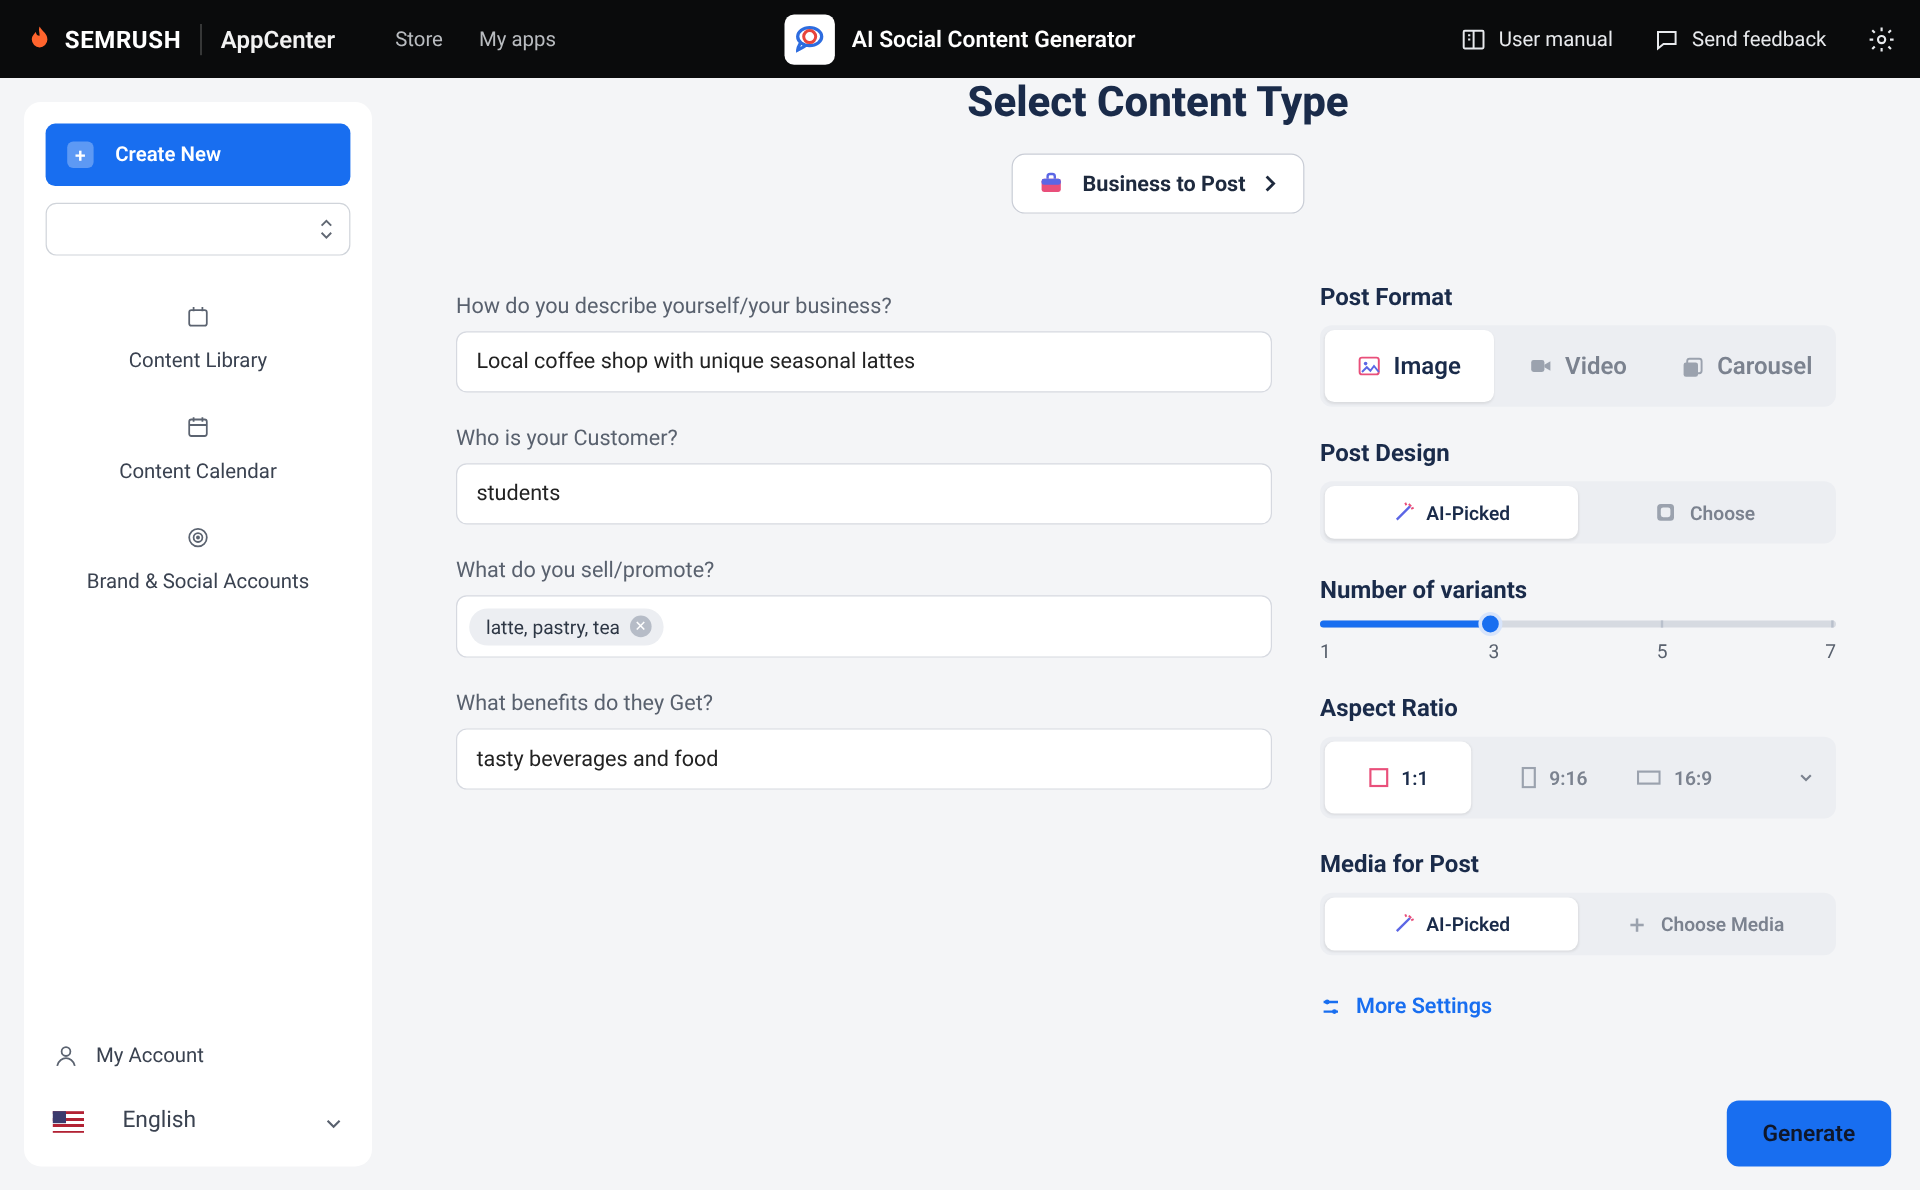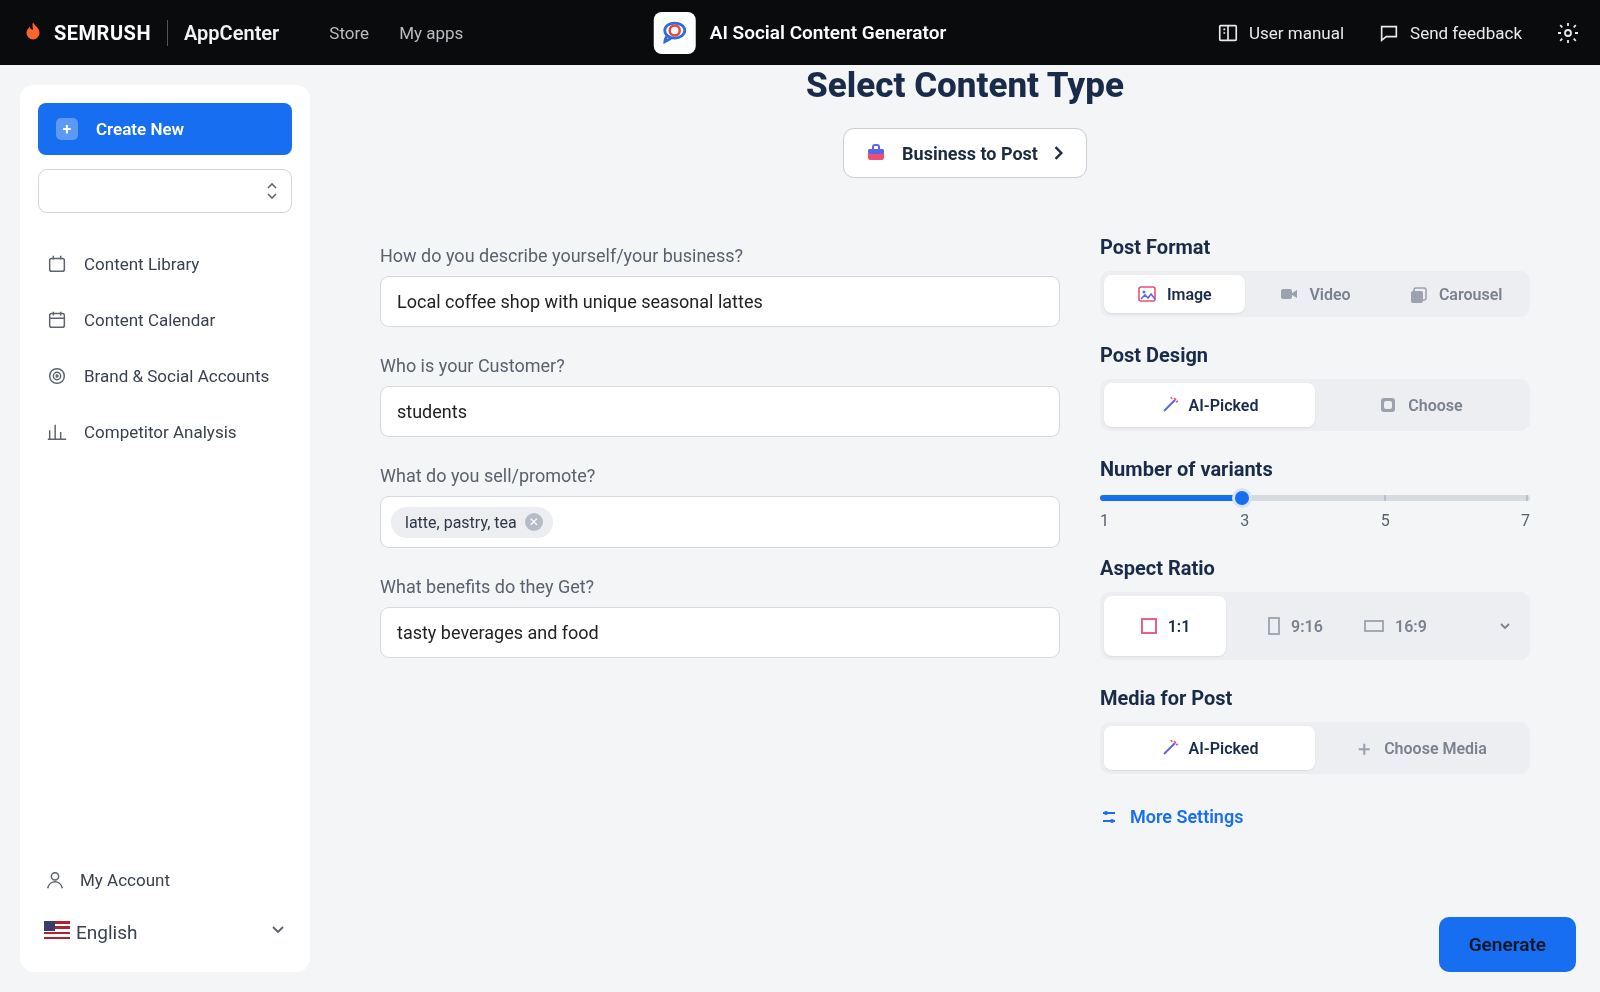--- a/index.html
+++ b/index.html
@@ -25,27 +25,27 @@
   .layout { display: flex; height: calc(100% - 65px); }
   
   .sidebar { width: 330px; padding: 20px; }
   .sidebar-card { background: #fff; border-radius: 14px; height: 100%; padding: 18px; display: flex; flex-direction: column; }
   .create-btn { background: #186ef0; color: #fff; border: none; border-radius: 8px; height: 52px; display: flex; align-items: center; gap: 18px; padding: 0 18px; font-size: 17px; font-weight: 600; cursor: pointer; }
   .plus-sq { width: 22px; height: 22px; background: rgba(255,255,255,0.3); border-radius: 5px; display: flex; align-items: center; justify-content: center; font-size: 16px; }
   .select-empty { margin-top: 14px; border: 1px solid #d0d4da; border-radius: 9px; height: 44px; display: flex; align-items: center; justify-content: flex-end; padding: 0 12px; cursor: pointer; }
   .select-empty svg { width: 14px; height: 20px; fill: #616873; }
   
   .side-menu { margin-top: 26px; display: flex; flex-direction: column; gap: 6px; }
-  .side-item { display: flex; align-items: center; gap: 16px; padding: 14px 8px; color: #3a4250; font-size: 17px; cursor: pointer; border-radius: 8px; }
+  .side-item { display: flex; align-items: center; gap: 16px; padding: 14px 8px; color: #3a4250; font-size: 17px; cursor: pointer; border-radius: 8px; flex-direction: column; }
   .side-item svg { width: 22px; height: 22px; stroke: #5b6370; fill: none; stroke-width: 1.6; }
   
   .side-footer { margin-top: auto; display: flex; flex-direction: column; gap: 10px; }
   .account-item { display: flex; align-items: center; gap: 14px; padding: 10px 6px; font-size: 17px; color: #3a4250; cursor: pointer; }
   .account-item svg { width: 22px; height: 22px; stroke: #5b6370; fill: none; stroke-width: 1.6; }
-  .lang-item { display: flex; align-items: flex-start; gap: 6px; padding: 10px 6px; font-size: 19px; color: #3a4250; cursor: pointer; }
+  .lang-item { display: flex; align-items: flex-end; gap: 32px; padding: 10px 6px; font-size: 19px; color: #3a4250; cursor: pointer; }
   .flag { width: 26px; height: 18px; background: linear-gradient(to bottom, #b22234 0 15%, #fff 15% 30%, #b22234 30% 45%, #fff 45% 60%, #b22234 60% 75%, #fff 75% 90%, #b22234 90% 100%); position: relative; }
   .flag::before { content:''; position:absolute; left:0; top:0; width:11px; height:10px; background:#3c3b6e; }
   .chev { margin-left: auto; }
 
   .main { flex: 1; padding: 20px 24px 20px 0; display: flex; gap: 40px; position: relative; }
   .center-col { width: 680px; margin-left: 50px; }
   .page-title { font-size: 35px; font-weight: 800; color: #1a2b4a; text-align: center; }
   .hero { width: 100%; text-align: center; }
   .biz-chip { margin: 22px auto 0; display: inline-flex; align-items: center; gap: 14px; border: 1px solid #c9cdd6; border-radius: 11px; padding: 12px 20px; background: #fff; cursor: pointer; }
   .biz-chip .label { font-size: 18px; font-weight: 700; color: #1e2a3e; }
@@ -55,21 +55,21 @@
   .form { margin-top: 60px; display: flex; flex-direction: column; gap: 28px; }
   .field label { display: block; font-size: 18px; color: #59616e; margin-bottom: 10px; }
   .input { width: 100%; border: 1px solid #d6d9e0; border-radius: 9px; padding: 14px 16px; font-size: 18px; color: #222; background: #fff; }
   .tag-input { width: 100%; border: 1px solid #d6d9e0; border-radius: 9px; padding: 8px 10px; background: #fff; min-height: 52px; display:flex; align-items:center; }
   .tag { display: inline-flex; align-items: center; gap: 8px; background: #eceef2; border-radius: 18px; padding: 6px 10px 6px 14px; font-size: 16px; color: #2e3745; }
   .tag .x { width: 18px; height: 18px; border-radius: 50%; background: #b6bcc7; color: #fff; display: flex; align-items: center; justify-content: center; font-size: 12px; cursor: pointer; }
 
   .right-col { width: 430px; padding-top: 150px; }
   .sec-title { font-size: 20px; font-weight: 700; color: #1a2b4a; margin-bottom: 12px; }
   .pills { display: flex; background: #eceef2; border-radius: 10px; padding: 4px; margin-bottom: 26px; }
-  .pill { flex: 1; display: flex; align-items: center; justify-content: center; gap: 10px; height: 38px; border-radius: 8px; font-size: 16px; font-weight: 600; color: #7b828f; cursor: pointer; }
+  .pill { flex: 1; display: flex; align-items: center; justify-content: center; gap: 10px; height: 60px; border-radius: 8px; font-size: 20px; font-weight: 600; color: #7b828f; cursor: pointer; }
   .pill.active { background: #fff; box-shadow: 0 1px 2px rgba(0,0,0,0.08); color: #1a2b4a; }
   .pill svg { width: 20px; height: 18px; }
 
   .twoseg { display: flex; background: #eceef2; border-radius: 10px; padding: 4px; margin-bottom: 26px; }
   .seg { flex: 1; display: flex; align-items: center; justify-content: center; gap: 10px; height: 44px; border-radius: 8px; font-size: 16px; font-weight: 600; color: #7b828f; cursor: pointer; }
   .seg.active { background: #fff; box-shadow: 0 1px 2px rgba(0,0,0,0.08); color: #1a2b4a; }
 
   .slider-wrap { margin-bottom: 26px; }
   .slider { position: relative; height: 6px; background: #d6dae1; border-radius: 3px; margin-top: 14px; }
   .slider-fill { position: absolute; left: 0; top: 0; height: 100%; background: #186ef0; border-radius: 3px; width: 33%; }
@@ -169,26 +169,20 @@
             </svg>
           <span>Content Calendar</span>
         </div>
         <div class="side-item">
           <svg viewBox="0 0 24 24">
               <circle cx="12" cy="12" r="8"></circle>
               <circle cx="12" cy="12" r="4"></circle>
               <circle cx="12" cy="12" r="1" fill="#5b6370"></circle>
             </svg>
           <span>Brand &amp; Social Accounts</span>
-        </div>
-        <div class="side-item">
-          <svg viewBox="0 0 24 24">
-              <path d="M4 20V10M10 20V4M16 20v-8M22 20H2"></path>
-            </svg>
-          <span>Competitor Analysis</span>
         </div>
       </div>
       <div class="side-footer">
         <div class="account-item">
           <svg viewBox="0 0 24 24">
               <circle cx="12" cy="8" r="4"></circle>
               <path d="M4 21c1-5 5-7 8-7s7 2 8 7"></path>
             </svg>
           <span>My Account</span>
         </div>

